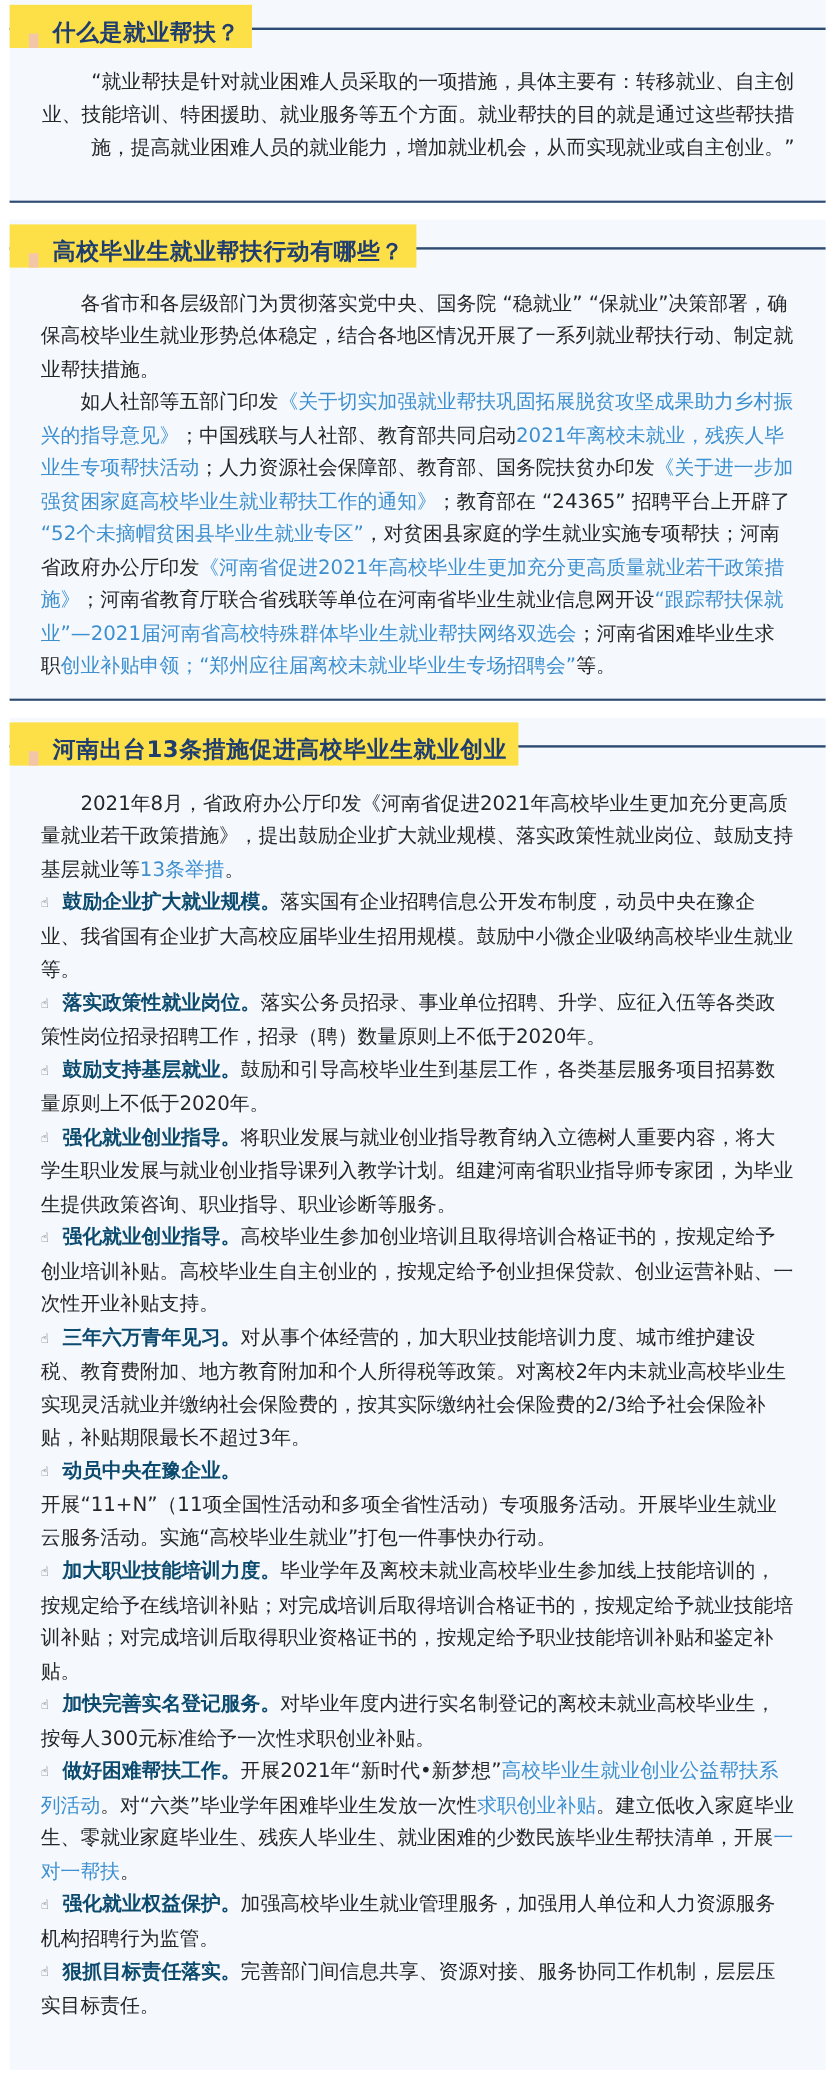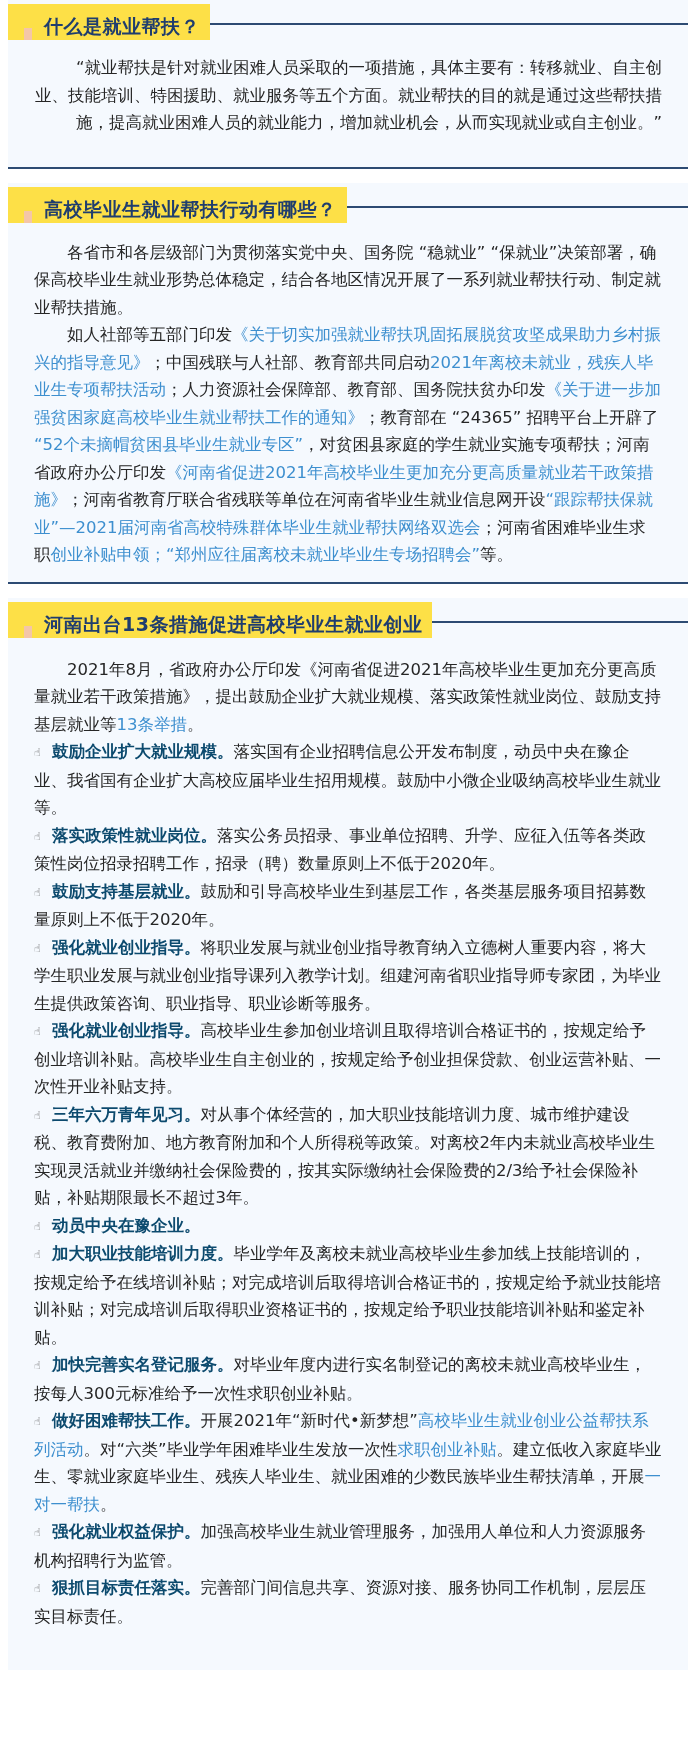--- a/index.html
+++ b/index.html
@@ -67,21 +67,21 @@
     <p class="indent">
       <span>2021年8月，省政府办公厅印发《河南省促进2021年高校毕业生更加充分更高质量就业若干政策措施》，提出鼓励企业扩大就业规模、落实政策性就业岗位、鼓励支持基层就业等</span><a class="lnk">13条举措</a><span>。</span>
     </p>
 
     <p><span class="bullet">☝</span><span class="bold">鼓励企业扩大就业规模。</span><span>落实国有企业招聘信息公开发布制度，动员中央在豫企业、我省国有企业扩大高校应届毕业生招用规模。鼓励中小微企业吸纳高校毕业生就业等。</span></p>
     <p><span class="bullet">☝</span><span class="bold">落实政策性就业岗位。</span><span>落实公务员招录、事业单位招聘、升学、应征入伍等各类政策性岗位招录招聘工作，招录（聘）数量原则上不低于2020年。</span></p>
     <p><span class="bullet">☝</span><span class="bold">鼓励支持基层就业。</span><span>鼓励和引导高校毕业生到基层工作，各类基层服务项目招募数量原则上不低于2020年。</span></p>
     <p><span class="bullet">☝</span><span class="bold">强化就业创业指导。</span><span>将职业发展与就业创业指导教育纳入立德树人重要内容，将大学生职业发展与就业创业指导课列入教学计划。组建河南省职业指导师专家团，为毕业生提供政策咨询、职业指导、职业诊断等服务。</span></p>
     <p><span class="bullet">☝</span><span class="bold">强化就业创业指导。</span><span>高校毕业生参加创业培训且取得培训合格证书的，按规定给予创业培训补贴。高校毕业生自主创业的，按规定给予创业担保贷款、创业运营补贴、一次性开业补贴支持。</span></p>
     <p><span class="bullet">☝</span><span class="bold">三年六万青年见习。</span><span>对从事个体经营的，加大职业技能培训力度、城市维护建设税、教育费附加、地方教育附加和个人所得税等政策。对离校2年内未就业高校毕业生实现灵活就业并缴纳社会保险费的，按其实际缴纳社会保险费的2/3给予社会保险补贴，补贴期限最长不超过3年。</span></p>
-    <p><span class="bullet">☝</span><span class="bold">动员中央在豫企业。</span><br></p>
+    <p><span class="bullet">☝</span><span class="bold">动员中央在豫企业。</span><br><span>开展“11+N”（11项全国性活动和多项全省性活动）专项服务活动。开展毕业生就业云服务活动。实施“高校毕业生就业”打包一件事快办行动。</span></p>
     <p><span class="bullet">☝</span><span class="bold">加大职业技能培训力度。</span><span>毕业学年及离校未就业高校毕业生参加线上技能培训的，按规定给予在线培训补贴；对完成培训后取得培训合格证书的，按规定给予就业技能培训补贴；对完成培训后取得职业资格证书的，按规定给予职业技能培训补贴和鉴定补贴。</span></p>
     <p><span class="bullet">☝</span><span class="bold">加快完善实名登记服务。</span><span>对毕业年度内进行实名制登记的离校未就业高校毕业生，按每人300元标准给予一次性求职创业补贴。</span></p>
     <p><span class="bullet">☝</span><span class="bold">做好困难帮扶工作。</span><span>开展2021年“新时代•新梦想”</span><a class="lnk">高校毕业生就业创业公益帮扶系列活动</a><span>。对“六类”毕业学年困难毕业生发放一次性</span><a class="lnk">求职创业补贴</a><span>。建立低收入家庭毕业生、零就业家庭毕业生、残疾人毕业生、就业困难的少数民族毕业生帮扶清单，开展</span><a class="lnk">一对一帮扶</a><span>。</span></p>
     <p><span class="bullet">☝</span><span class="bold">强化就业权益保护。</span><span>加强高校毕业生就业管理服务，加强用人单位和人力资源服务机构招聘行为监管。</span></p>
     <p><span class="bullet">☝</span><span class="bold">狠抓目标责任落实。</span><span>完善部门间信息共享、资源对接、服务协同工作机制，层层压实目标责任。</span></p>
 
   </div>
 </div>
 
 </body></html>

